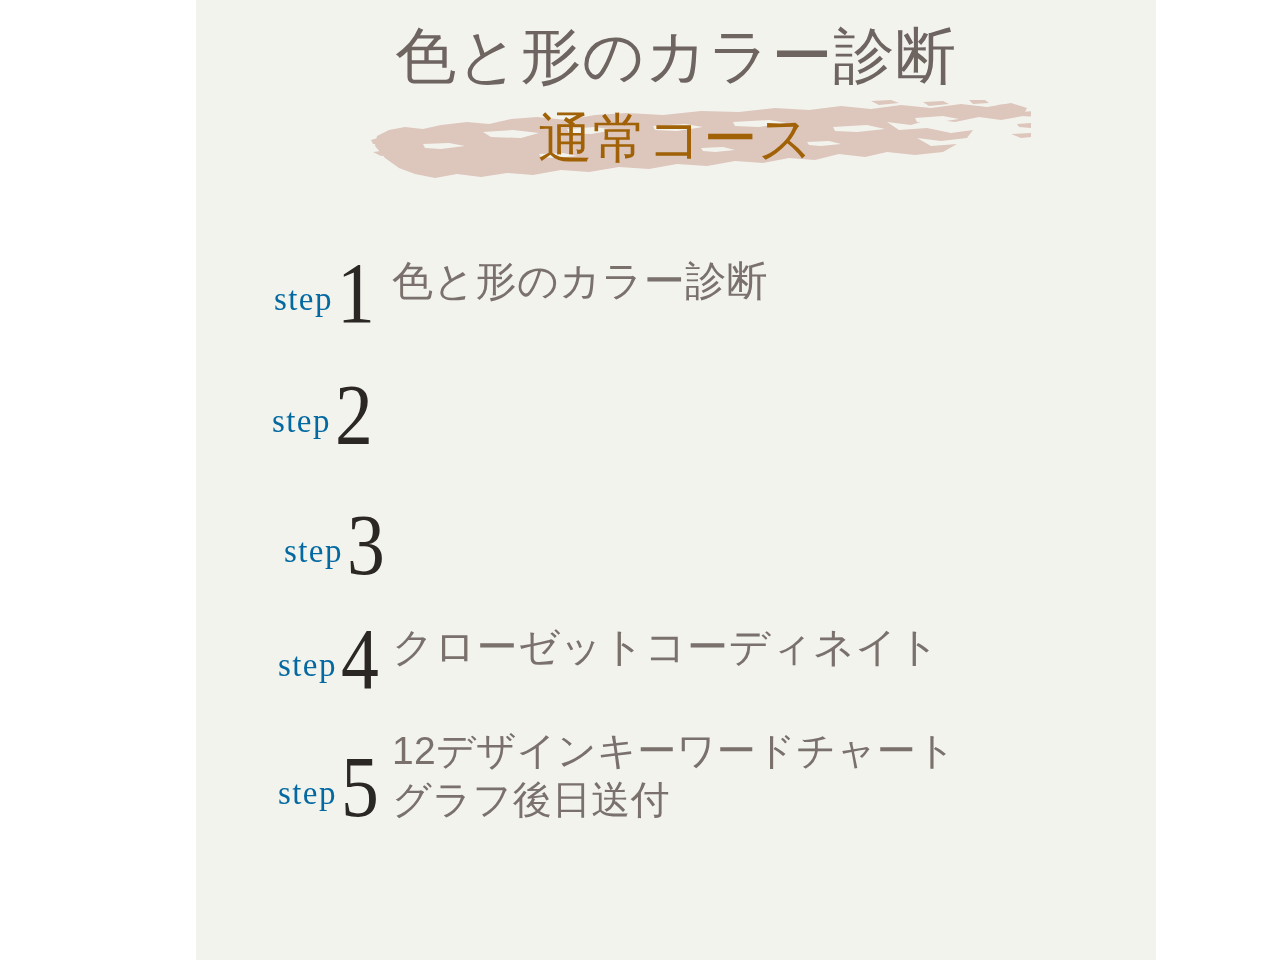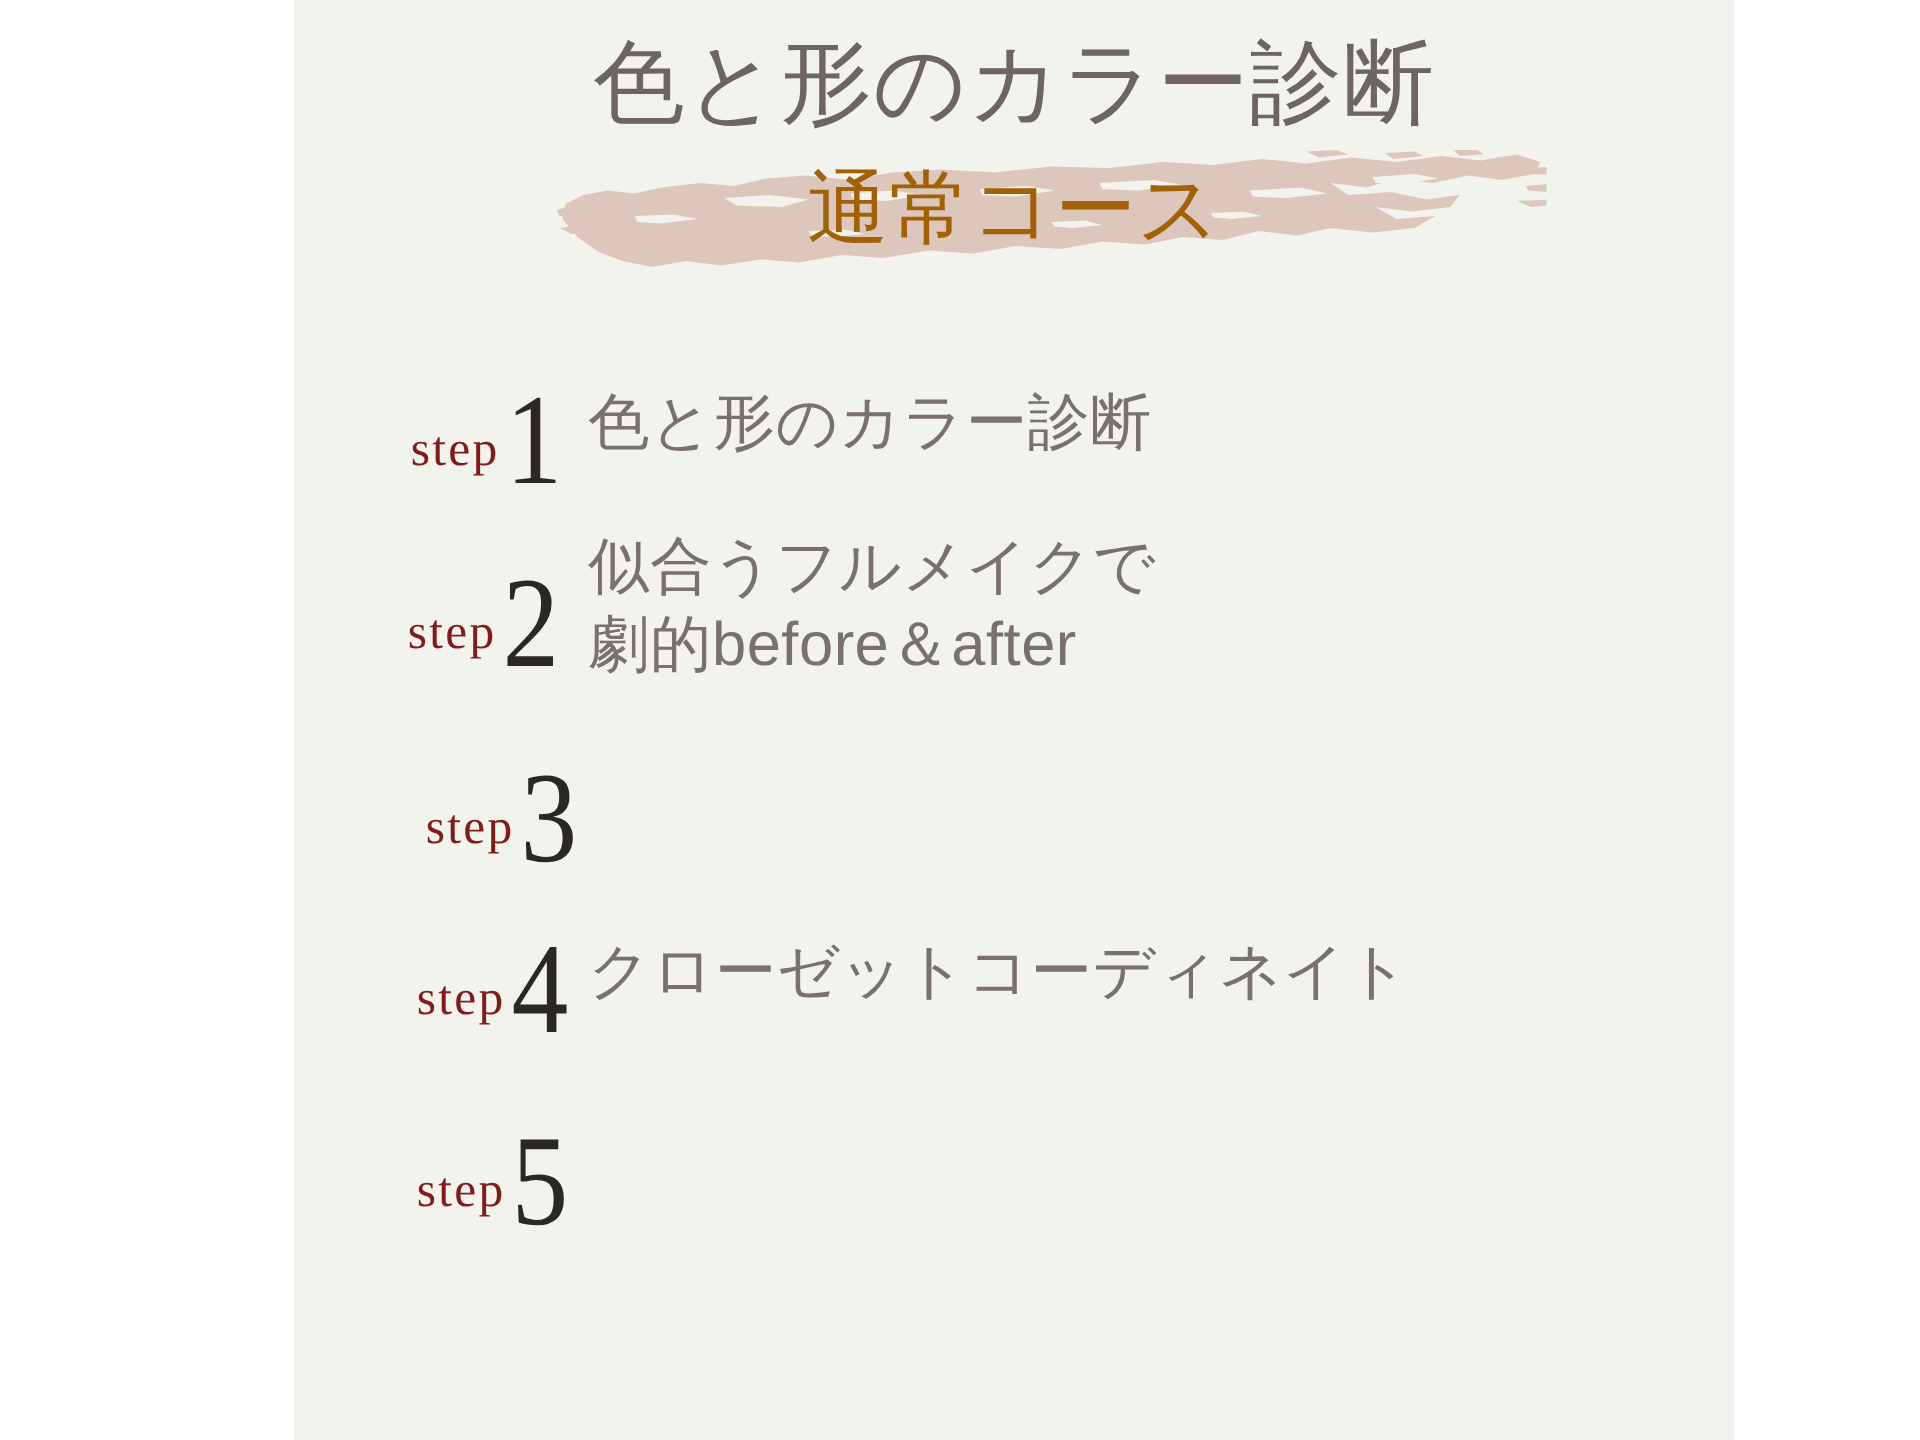--- a/index.html
+++ b/index.html
@@ -106,21 +106,21 @@
     align-items: baseline;
     justify-content: flex-end;
     padding-right: 4px;
     box-sizing: border-box;
   }
 
   .step-word {
     font-family: "Liberation Serif", "DejaVu Serif", serif;
     font-size: 33px;
     letter-spacing: 0.045em;
-    color: #7f1d1d;
+    color: #0369a1;
     line-height: 1;
     position: relative;
     top: -2px;
   }
 
   .step-num {
     font-family: "Liberation Serif", "DejaVu Serif", serif;
     font-size: 86px;
     font-weight: 400;
     color: #2b2724;
@@ -230,22 +230,20 @@
           <span class="step-num">1</span>
         </div>
         <div class="step-text">色と形のカラー診断</div>
       </div>
 
       <div class="step-row row-2">
         <div class="step-badge">
           <span class="step-word">step</span>
           <span class="step-num">2</span>
         </div>
-        <div class="step-text">似合うフルメイクで
-劇的before＆after</div>
       </div>
 
       <div class="step-row row-3">
         <div class="step-badge">
           <span class="step-word">step</span>
           <span class="step-num">3</span>
         </div>
       </div>
 
       <div class="step-row row-4">
@@ -254,18 +252,20 @@
           <span class="step-num">4</span>
         </div>
         <div class="step-text">クローゼットコーディネイト</div>
       </div>
 
       <div class="step-row row-5">
         <div class="step-badge">
           <span class="step-word">step</span>
           <span class="step-num">5</span>
         </div>
+        <div class="step-text">12デザインキーワードチャート
+グラフ後日送付</div>
       </div>
 
     </div>
 
   </div>
 </div>
 
 </body></html>

